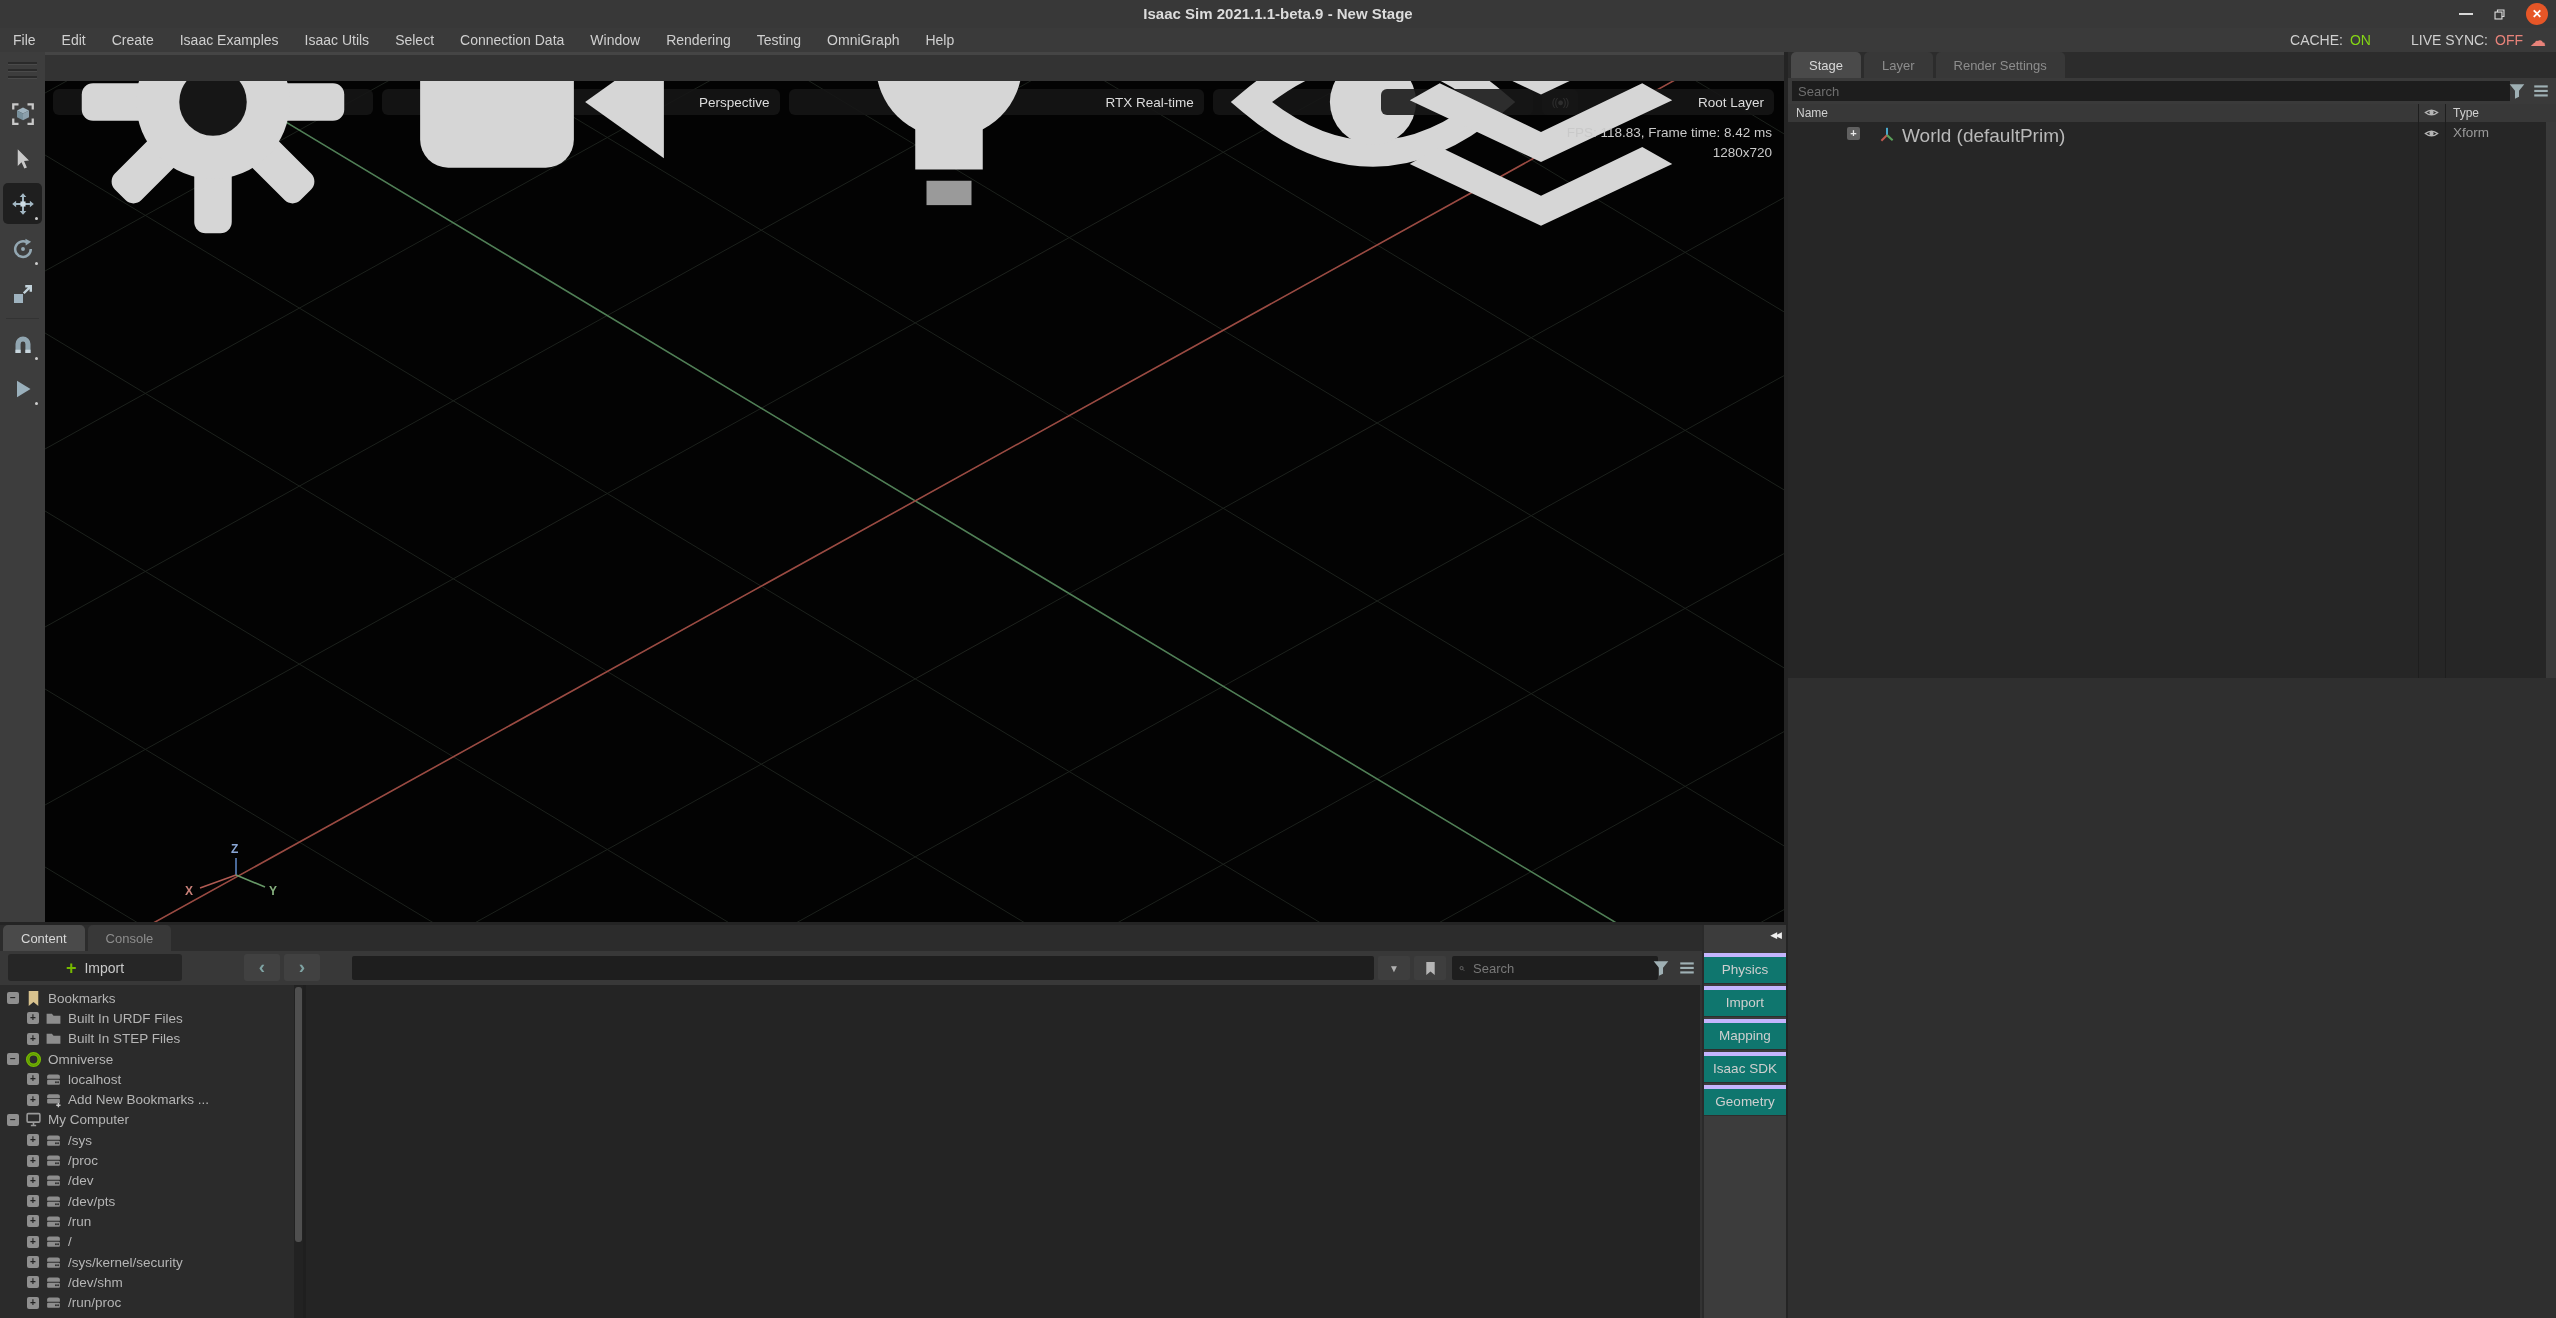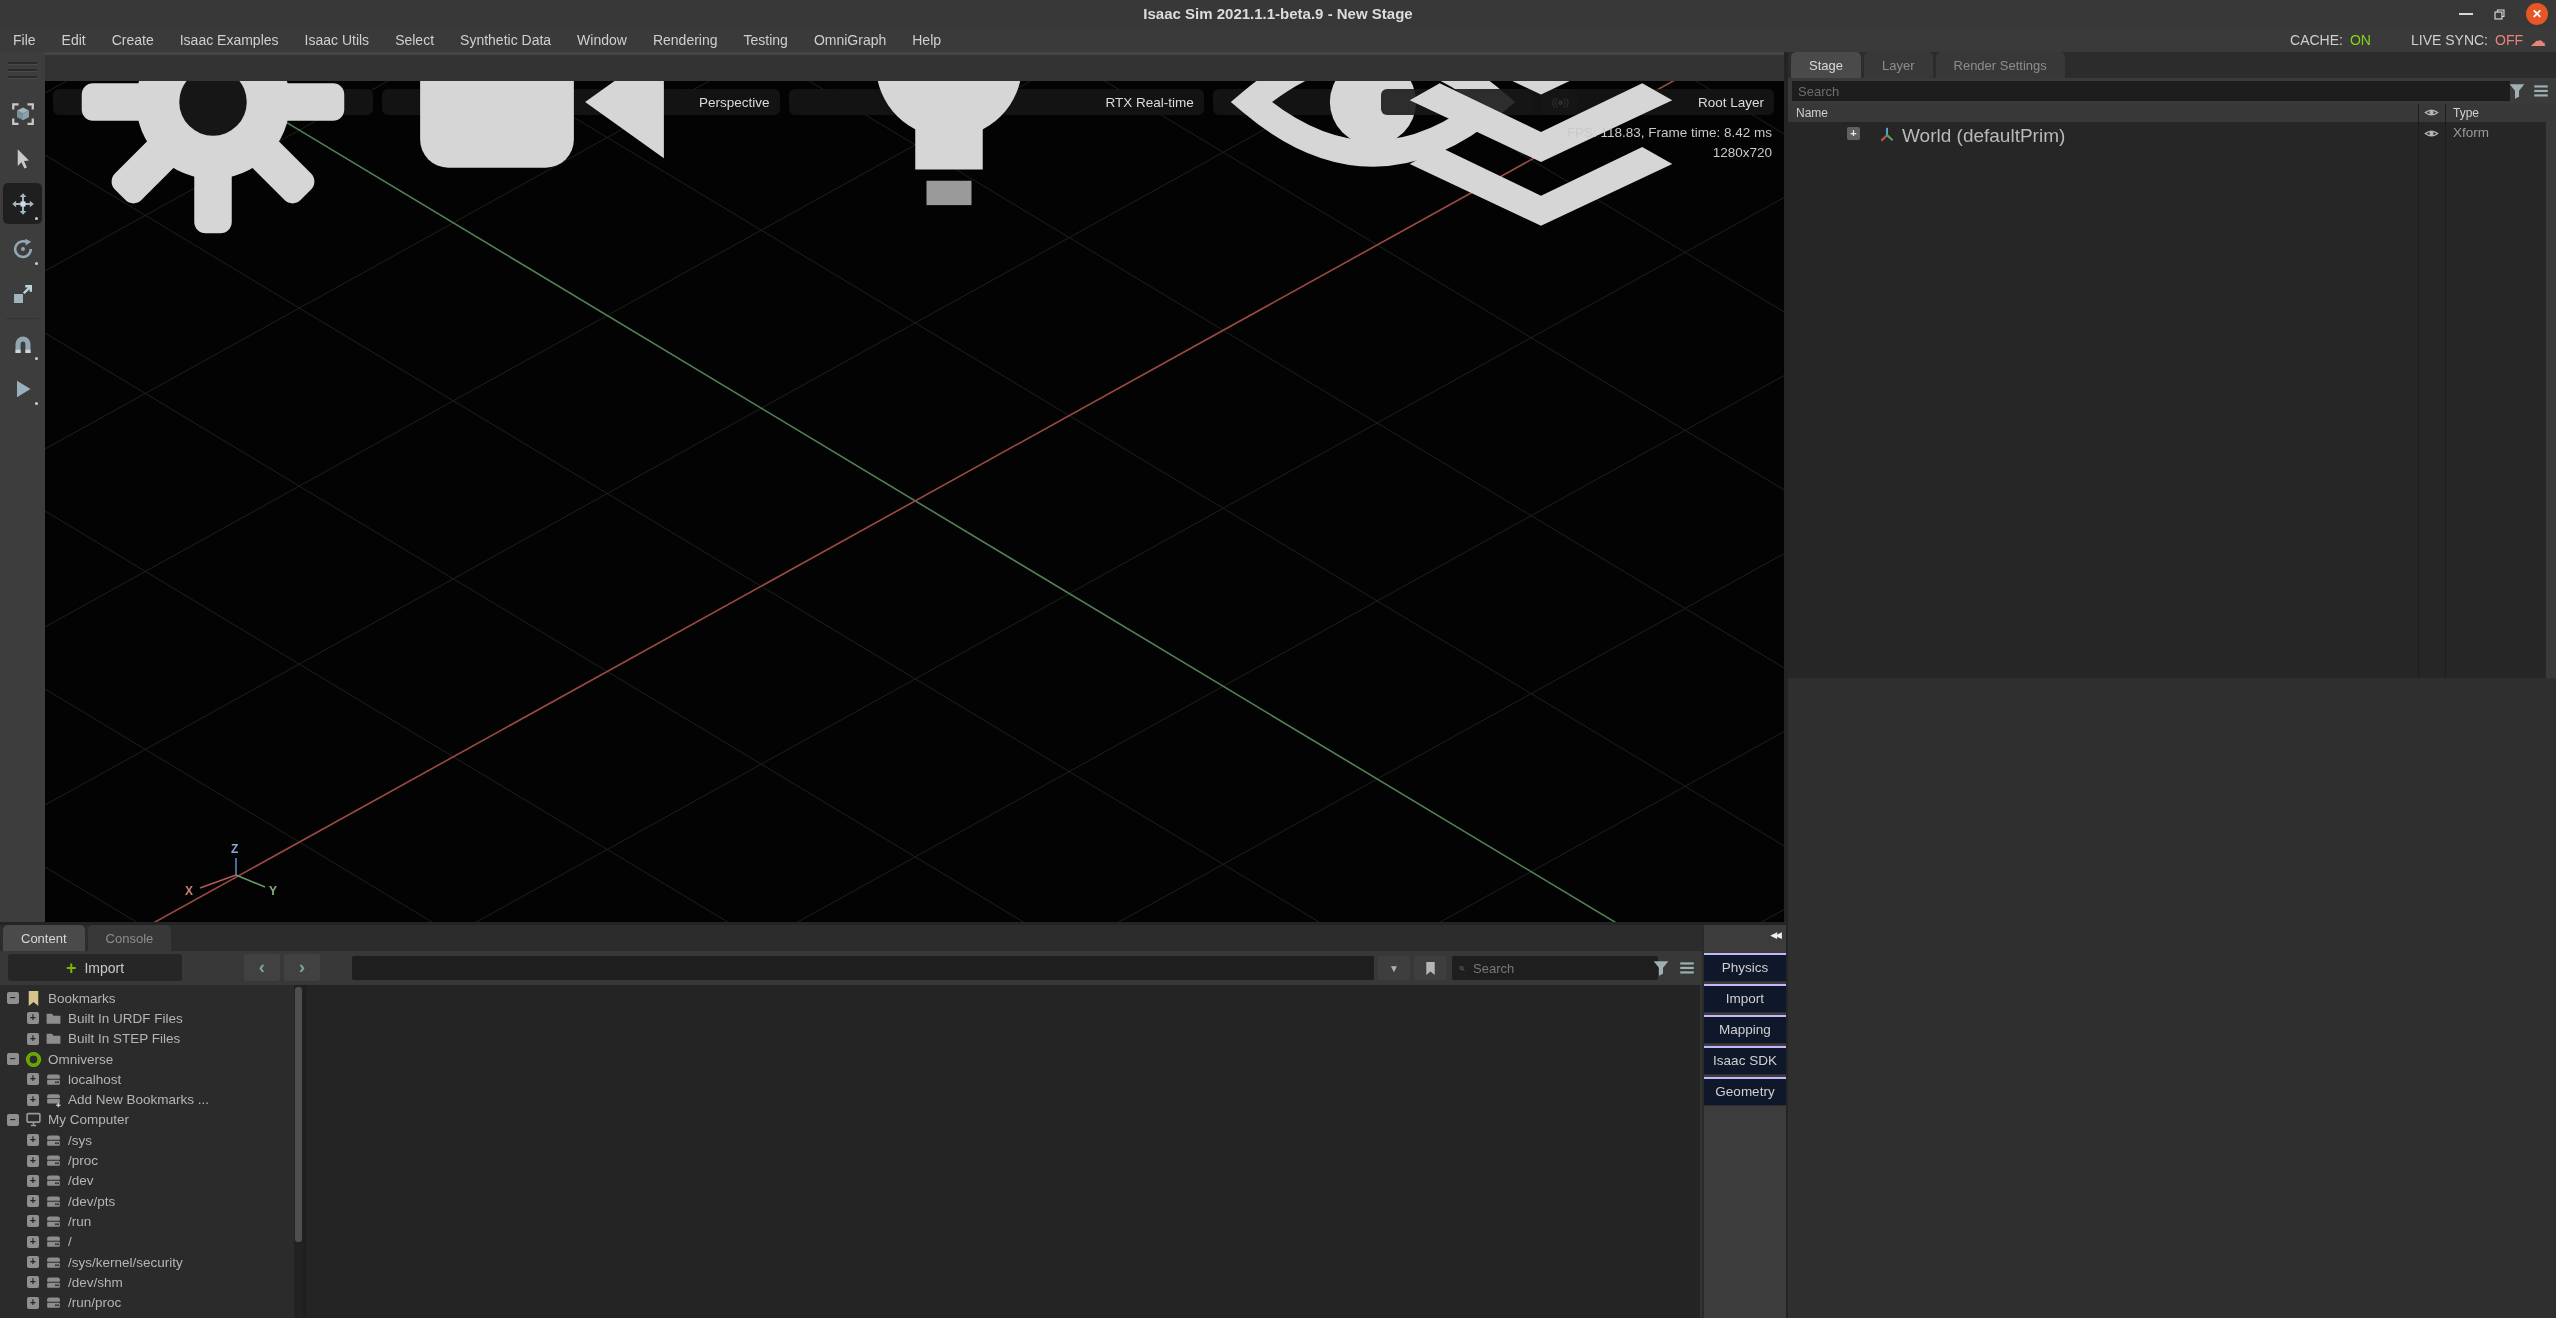--- a/index.html
+++ b/index.html
@@ -102,21 +102,21 @@
   .listing{position:absolute;left:306px;top:0;width:1394px;height:333px;background:#242424;}
   .tree{position:absolute;left:0;top:3px;width:294px;}
   .tree-row{display:flex;align-items:center;height:20.3px;font-size:13.5px;color:#b5b5b5;}
   .tree-row .expander{width:12px;height:12px;font-size:10px;line-height:11px;background:#8f8f8f;color:#222;flex:none;}
   .tree-row .ticon{width:17px;height:17px;margin-left:6px;flex:none;}
   .tree-row .ticon svg{width:17px;height:17px;display:block;}
   .tree-row .tlabel{margin-left:6px;white-space:nowrap;}
   .side-col{position:absolute;left:1702px;top:0;width:82px;height:393px;background:#3c3c3c;border-left:2px solid #2a2a2a;}
   .collapse-btn{position:absolute;right:6px;top:5px;font-size:9px;color:#efefef;letter-spacing:-2px;}
   .side-btn{margin-top:2px;height:26px;line-height:26px;text-align:center;font-size:13.5px;color:#cfcfcf;
-            background:#0f172a;border-top:2px solid #c4b5fd;border-bottom:1px solid #2e2e2e;}
+            background:#0f766e;border-top:4px solid #c4b5fd;border-bottom:1px solid #2e2e2e;}
   .side-btns{position:absolute;left:0;top:26px;width:82px;}
 </style>
 </head>
 <body>
 
 <div class="app">
 
   <div class="titlebar">
     <div class="title">Isaac Sim 2021.1.1-beta.9 - New Stage</div>
     <div class="win-controls">
@@ -132,21 +132,21 @@
   </div>
 
   <div class="menubar">
     <div id="menu-items" style="display:flex;">
         <span class="menu-item">File</span>
         <span class="menu-item">Edit</span>
         <span class="menu-item">Create</span>
         <span class="menu-item">Isaac Examples</span>
         <span class="menu-item">Isaac Utils</span>
         <span class="menu-item">Select</span>
-        <span class="menu-item">Synthetic Data</span>
+        <span class="menu-item">Connection Data</span>
         <span class="menu-item">Window</span>
         <span class="menu-item">Rendering</span>
         <span class="menu-item">Testing</span>
         <span class="menu-item">OmniGraph</span>
         <span class="menu-item">Help</span>
       </div>
     <div class="sync-status">
       <span>CACHE:</span>
       <span class="v-on">ON</span>
       <span class="sync-gap"></span>

